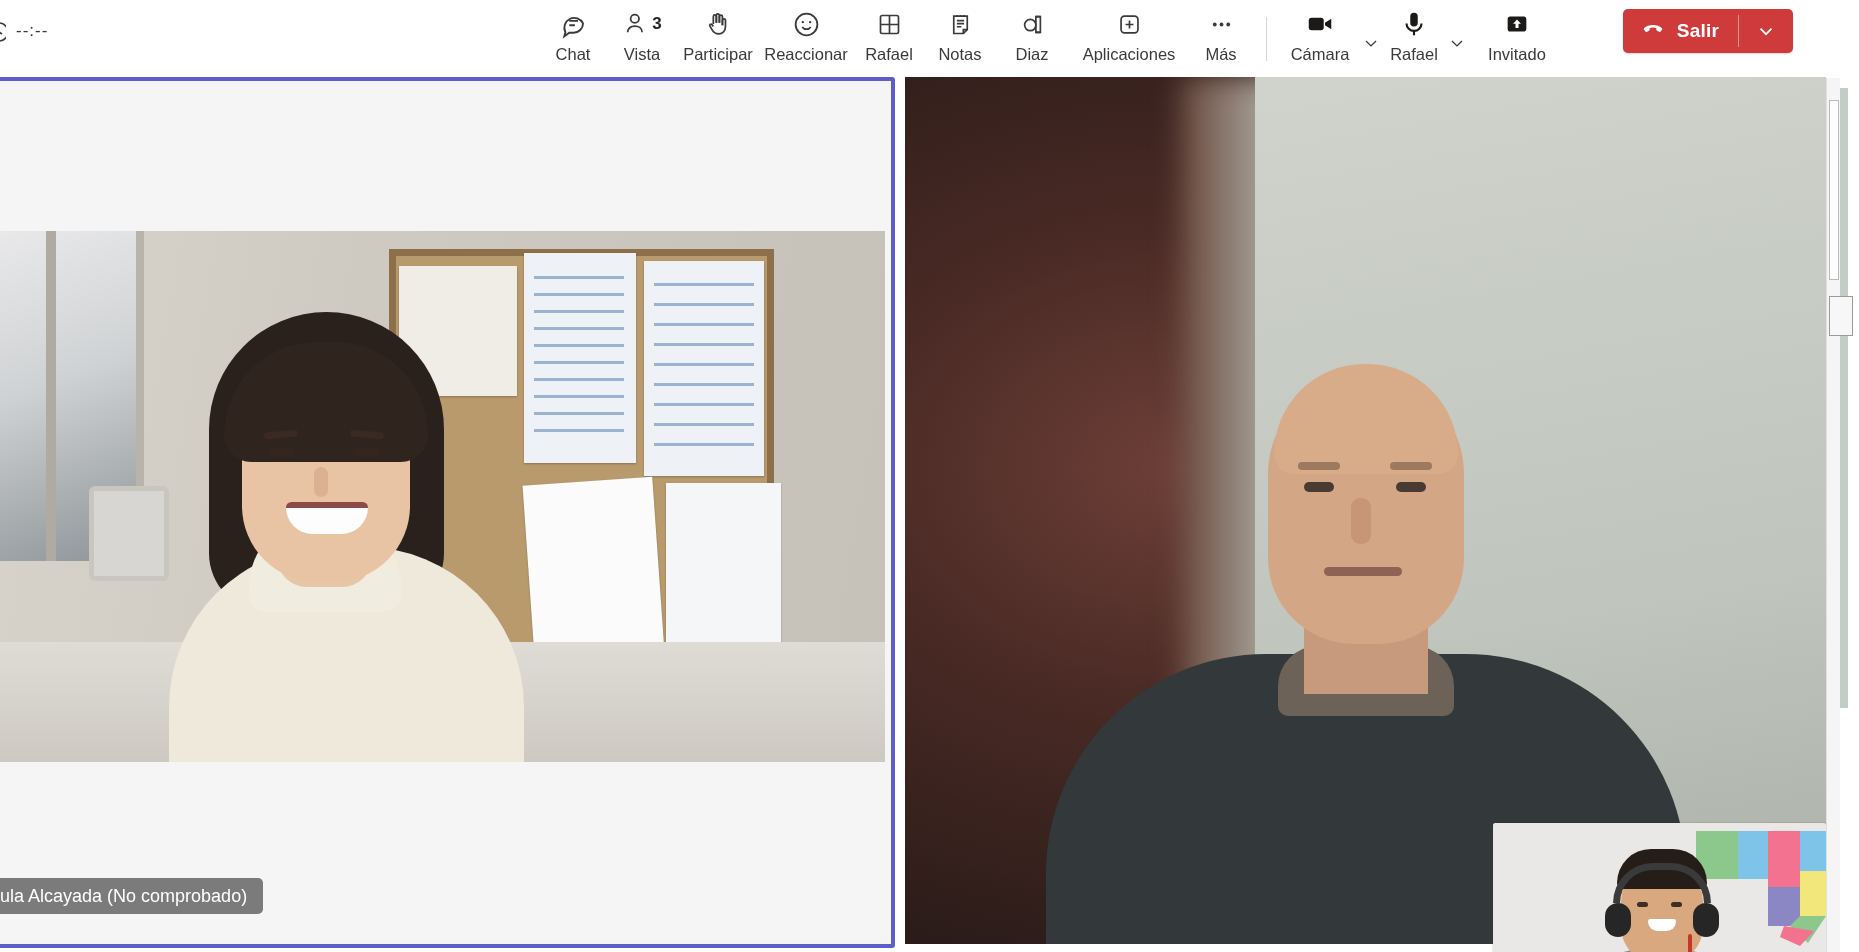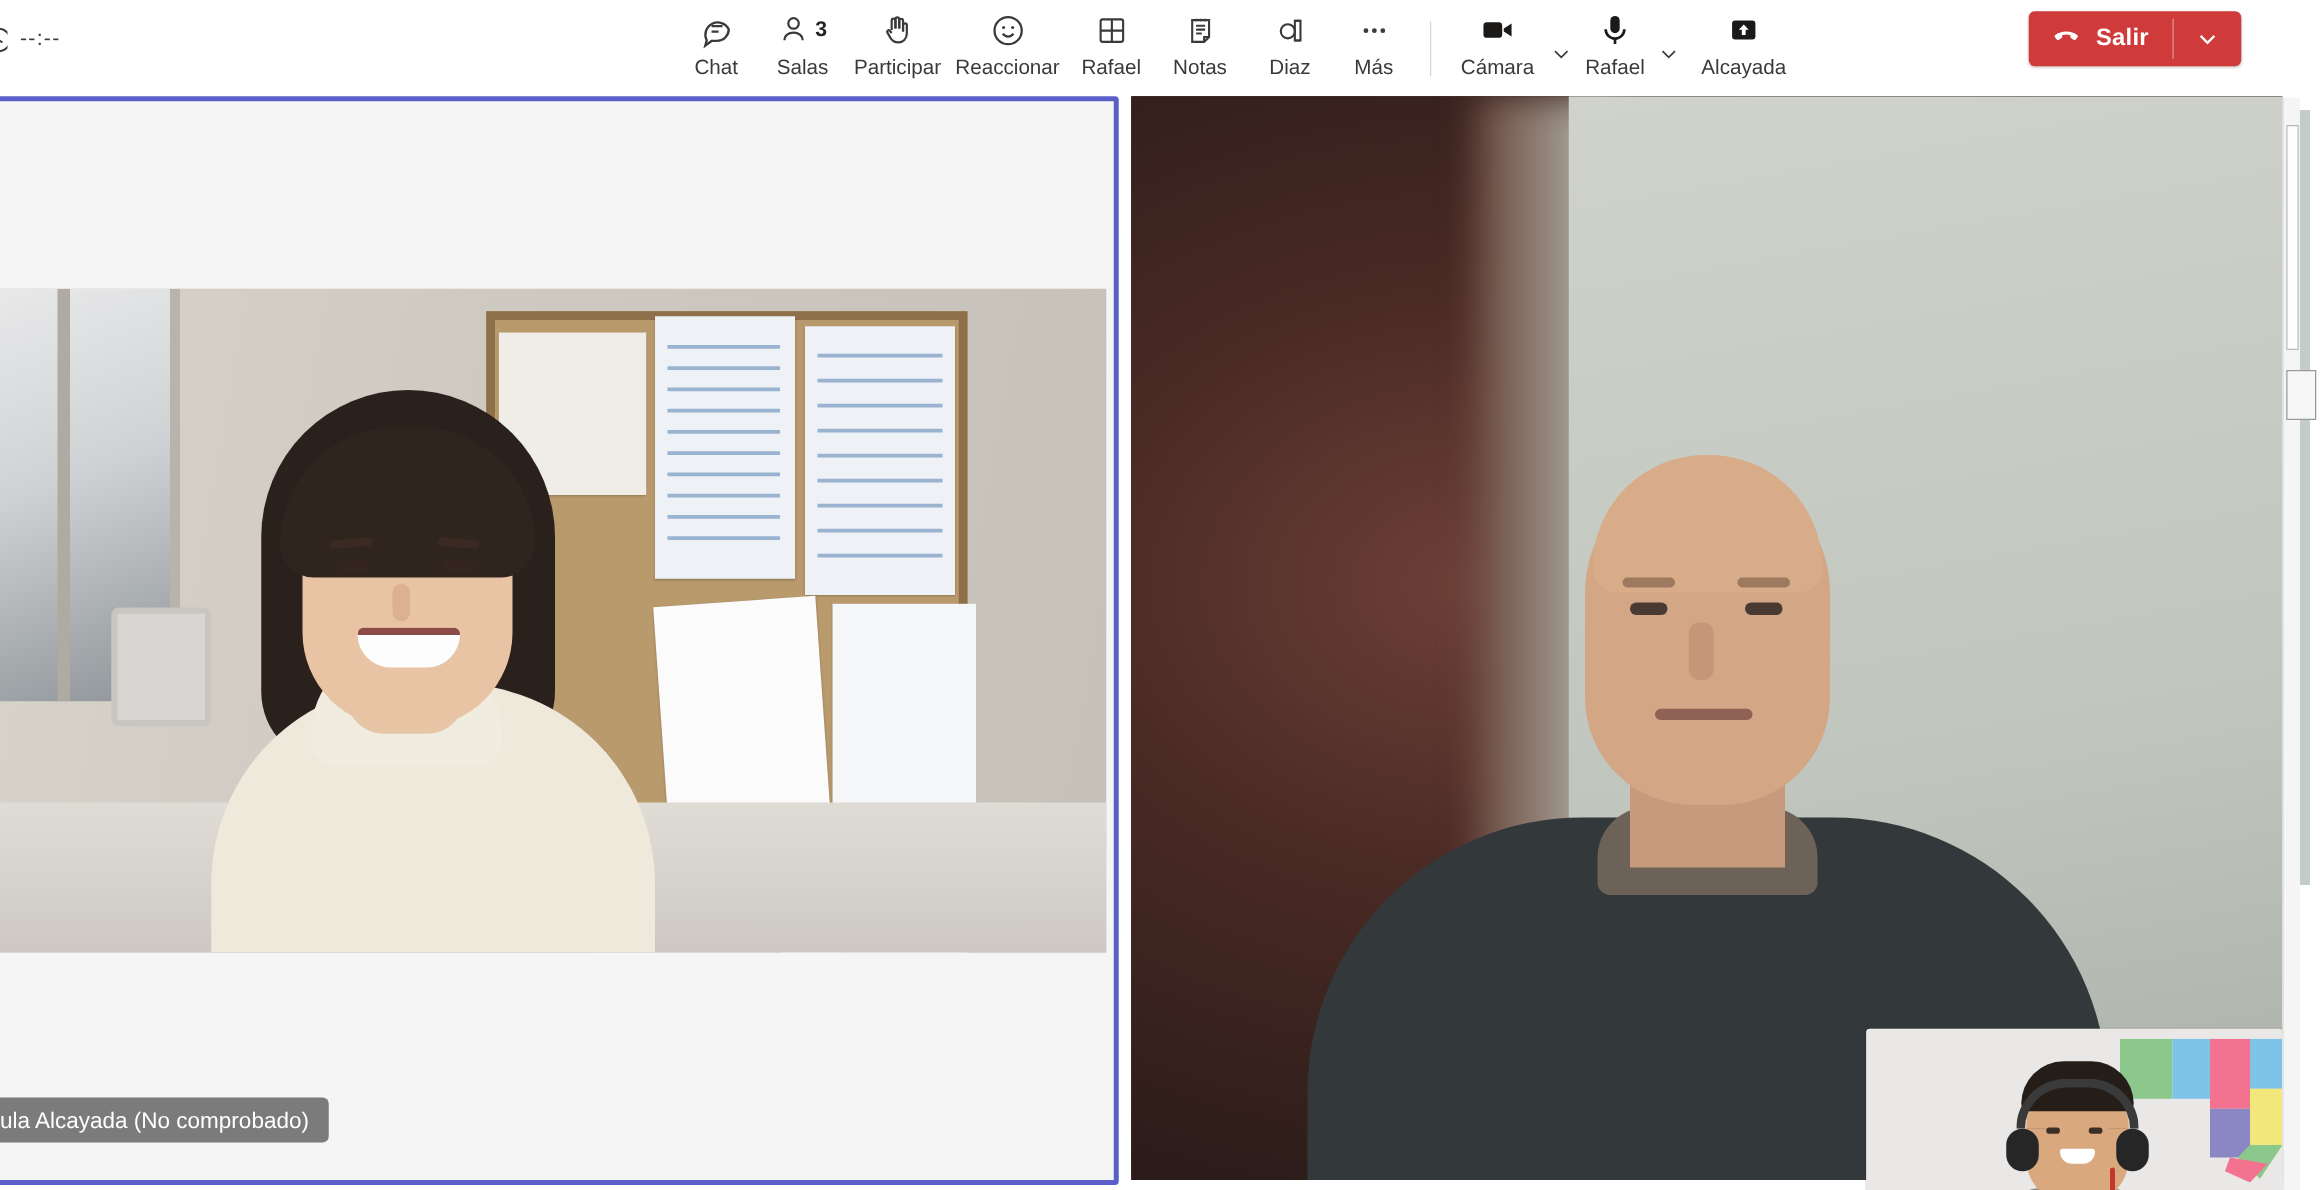--- a/index.html
+++ b/index.html
@@ -263,21 +263,21 @@
       </div>
 
       <div class="tb-item" style="width:72px">
         <span class="tb-icon">
           <svg width="28" height="28" viewBox="0 0 24 24" fill="none" stroke="#3b3a39" stroke-width="1.5">
             <circle cx="11" cy="7.5" r="3.6"></circle>
             <path d="M4.8 19c0-3.3 2.8-5.2 6.2-5.2S17.2 15.7 17.2 19"></path>
           </svg>
           <span class="badge-count">3</span>
         </span>
-        <span class="tb-label">Salas</span>
+        <span class="tb-label">Vista</span>
       </div>
 
       <div class="tb-item" style="width:80px">
         <span class="tb-icon">
           <svg width="28" height="28" viewBox="0 0 24 24" fill="none" stroke="#3b3a39" stroke-width="1.5">
             <path d="M8 12V5.5a1.3 1.3 0 0 1 2.6 0V11"></path>
             <path d="M10.6 11V4.6a1.3 1.3 0 0 1 2.6 0V11"></path>
             <path d="M13.2 11V5.6a1.3 1.3 0 0 1 2.6 0V13"></path>
             <path d="M15.8 13V8.8a1.3 1.3 0 0 1 2.6 0v5.4c0 4-2.6 6.3-5.8 6.3-3.1 0-4.6-1.6-5.6-3.4L5 13.6c-.5-.9.8-2 1.6-1.2L8 14"></path>
           </svg>
@@ -323,20 +323,29 @@
         <span class="tb-icon">
           <svg width="27" height="27" viewBox="0 0 24 24" fill="none" stroke="#3b3a39" stroke-width="1.5">
             <path d="M19 5v14h-4V5z"></path>
             <ellipse cx="10" cy="12.5" rx="5" ry="5"></ellipse>
             <path d="M15 5h4M15 19h4"></path>
           </svg>
         </span>
         <span class="tb-label">Diaz</span>
       </div>
 
+      <div class="tb-item" style="width:122px">
+        <span class="tb-icon">
+          <svg width="27" height="27" viewBox="0 0 24 24" fill="none" stroke="#3b3a39" stroke-width="1.5">
+            <rect x="4.5" y="4.5" width="15" height="15" rx="3"></rect>
+            <path d="M12 8.5v7M8.5 12h7"></path>
+          </svg>
+        </span>
+        <span class="tb-label">Aplicaciones</span>
+      </div>
 
       <div class="tb-item" style="width:62px">
         <span class="tb-icon">
           <svg width="27" height="27" viewBox="0 0 24 24" fill="#3b3a39">
             <circle cx="6" cy="12" r="1.7"></circle>
               <circle cx="12" cy="12" r="1.7"></circle>
               <circle cx="18" cy="12" r="1.7"></circle>
           </svg>
         </span>
         <span class="tb-label">Más</span>
@@ -379,21 +388,21 @@
         </span>
       </div>
 
       <div class="tb-item" style="width:96px">
         <span class="tb-icon">
           <svg width="28" height="28" viewBox="0 0 24 24">
             <rect x="4" y="5.5" width="16" height="13" rx="2.2" fill="#1b1a19"></rect>
             <path d="M12 8.2l3.4 3.6h-2.1v3.6h-2.6v-3.6H8.6z" fill="#fff"></path>
           </svg>
         </span>
-        <span class="tb-label">Alcayada</span>
+        <span class="tb-label">Invitado</span>
       </div>
 
     </div>
 
     <div class="leave-btn">
       <div class="leave-main">
         <span>
           <svg width="26" height="26" viewBox="0 0 24 24" fill="#fff">
             <path d="M12 8.4c-3.2 0-6.1 1-8.1 2.7-.5.4-.6 1.2-.2 1.7l1.3 1.6c.4.5 1.1.6 1.6.2l1.9-1.3c.4-.3.6-.7.5-1.2l-.1-.9c1-.3 2-.5 3.1-.5s2.1.2 3.1.5l-.1.9c-.1.5.1.9.5 1.2l1.9 1.3c.5.4 1.2.3 1.6-.2l1.3-1.6c.4-.5.3-1.3-.2-1.7-2-1.7-4.9-2.7-8.1-2.7z"></path>
           </svg>

